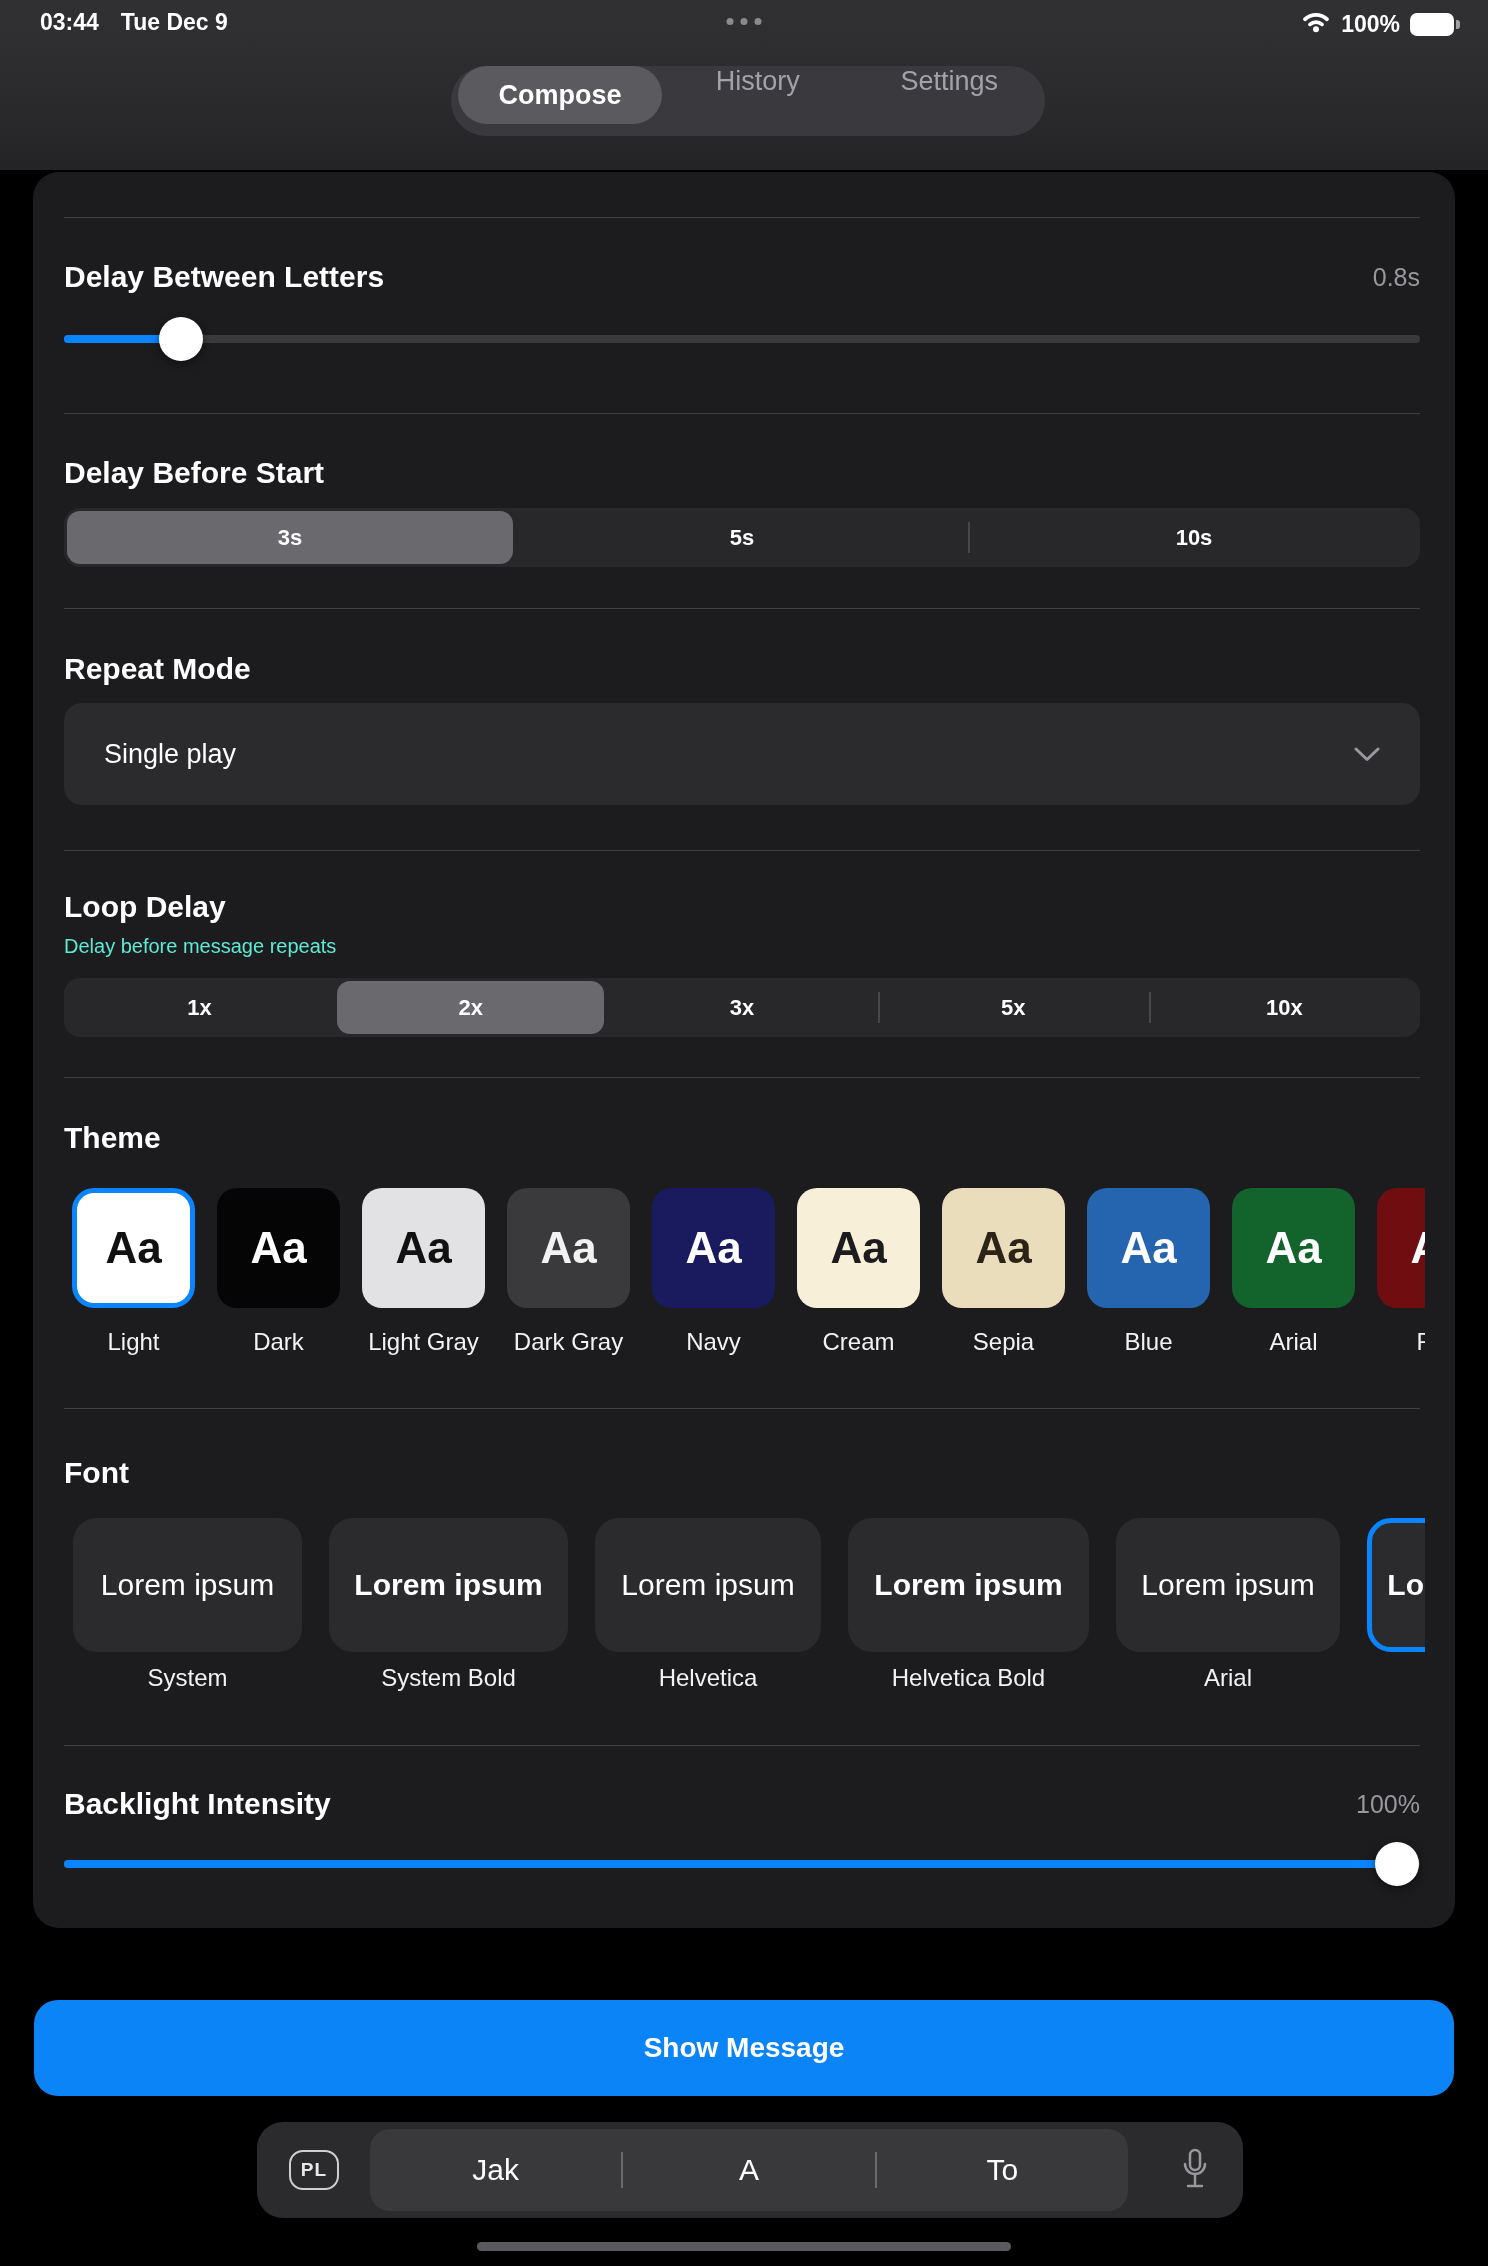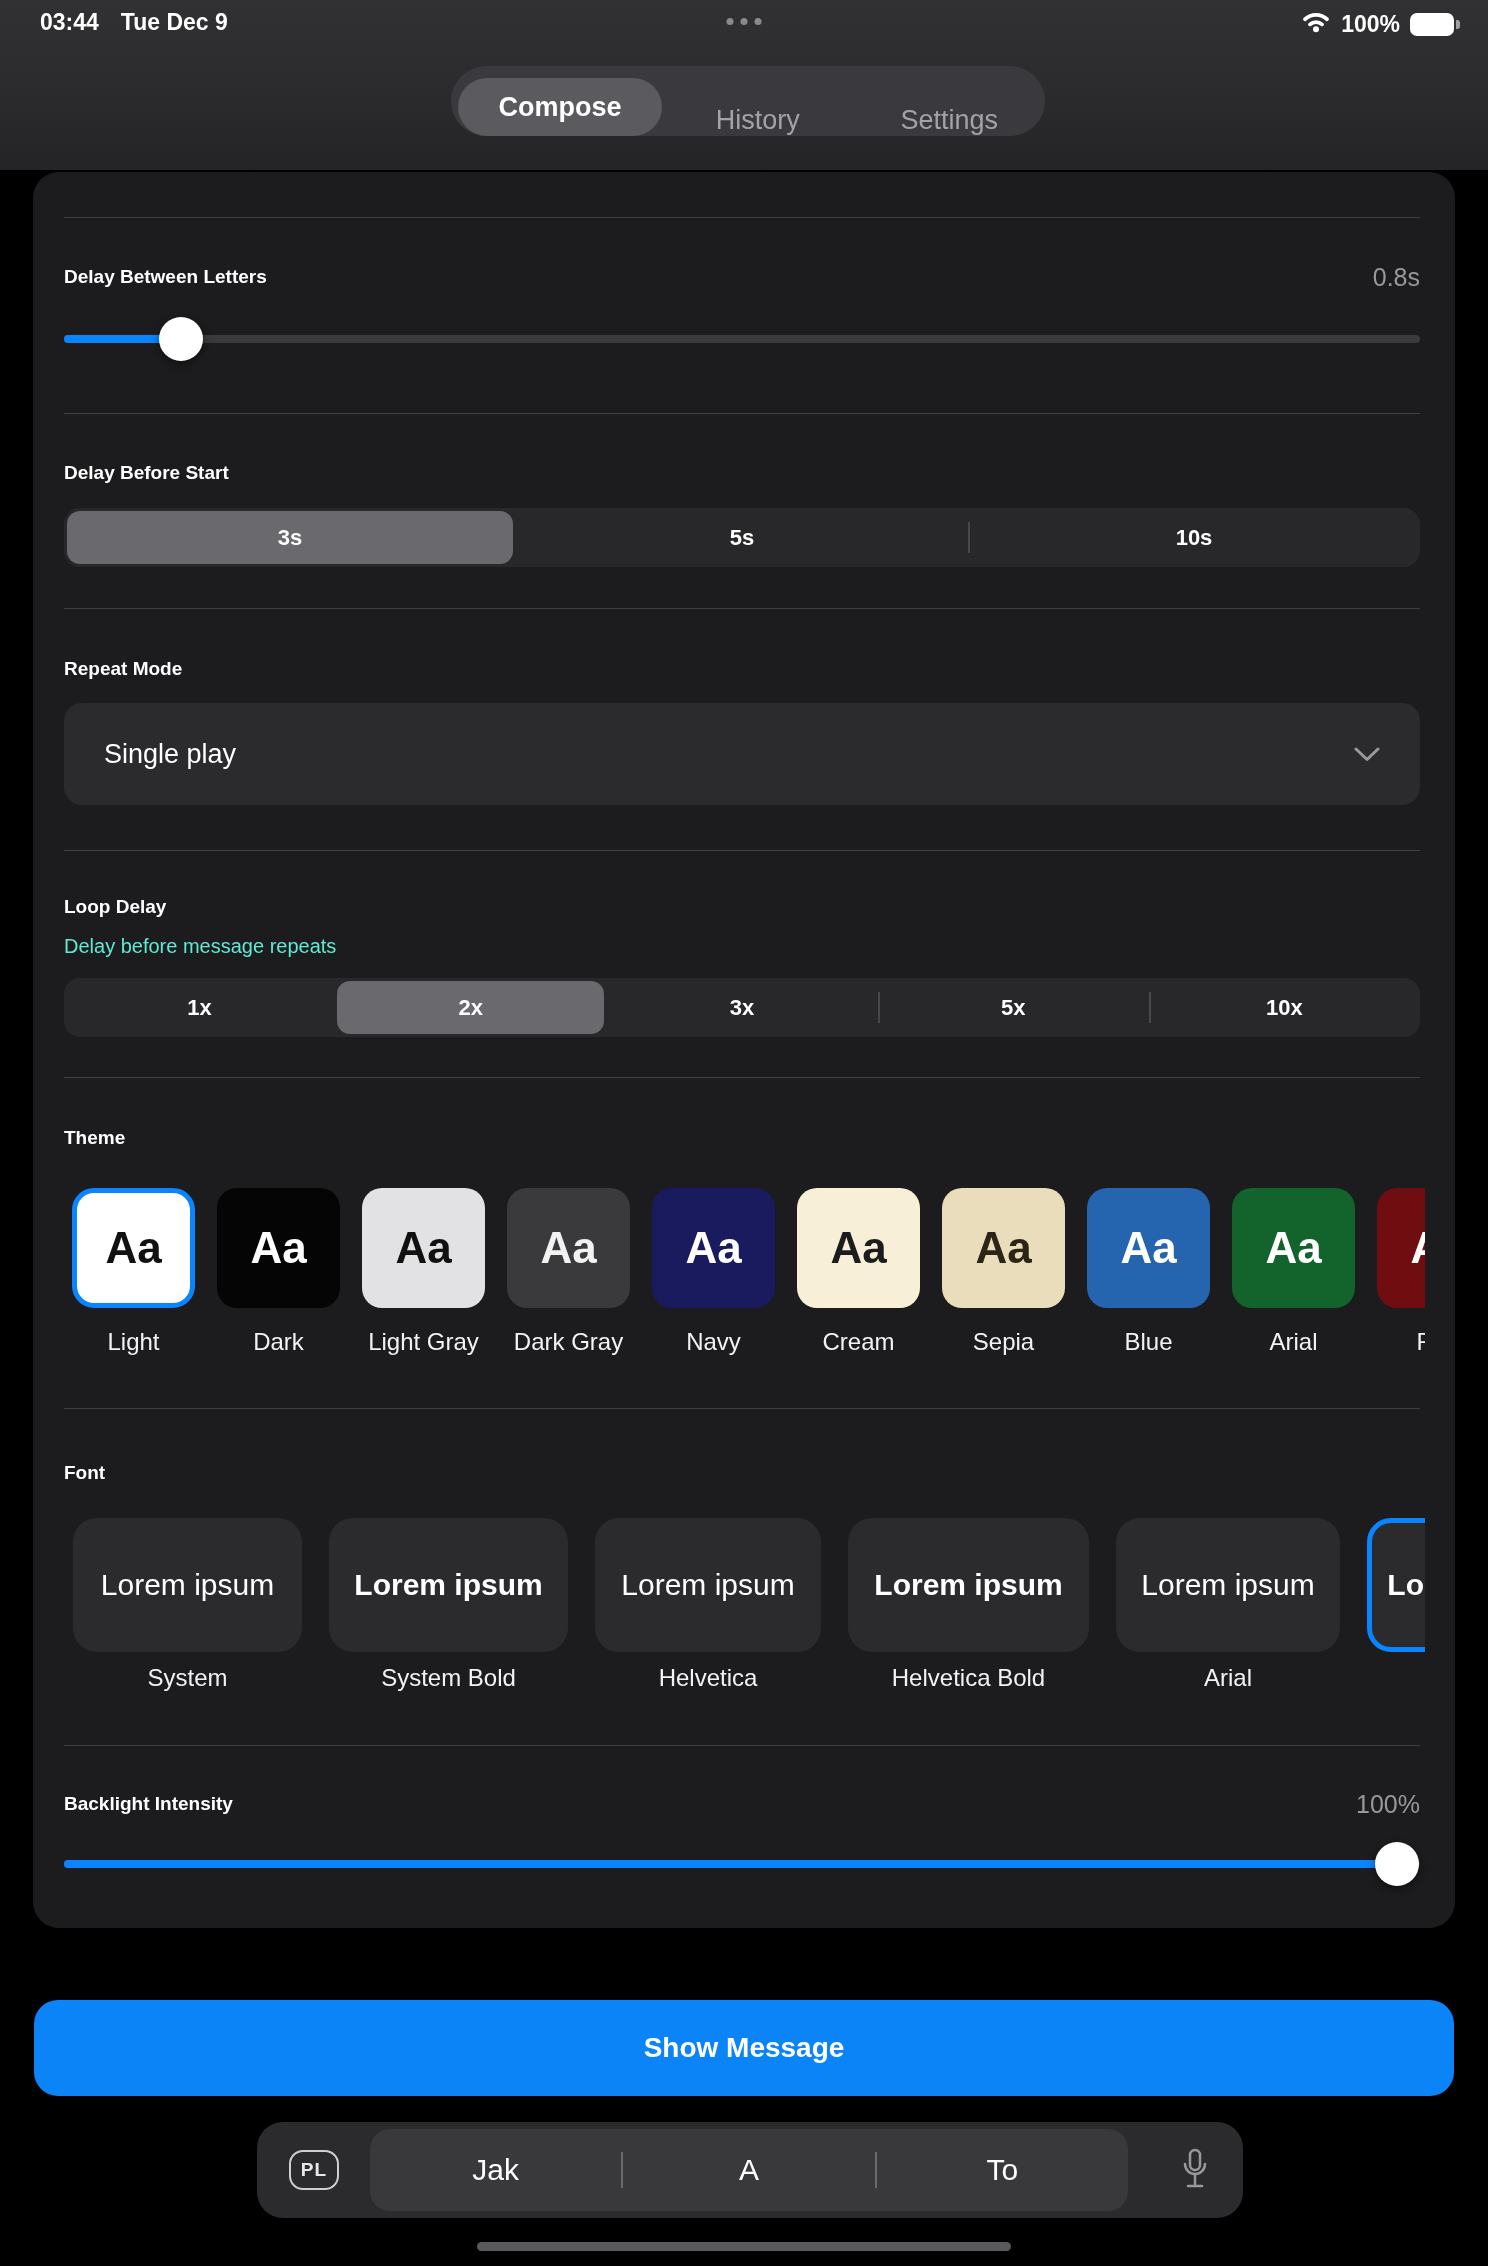--- a/index.html
+++ b/index.html
@@ -12,28 +12,28 @@
                font-size:23px;font-weight:700;color:#fff;}
   .status-date{font-weight:600;}
   .status-dots{position:absolute;left:50%;top:18px;transform:translateX(-50%);display:flex;gap:7px;}
   .status-dots i{width:7px;height:7px;border-radius:50%;background:#8a8a8e;display:block;}
   .status-right{position:absolute;right:34px;top:10px;display:flex;gap:10px;align-items:center;
                 font-size:23px;font-weight:600;}
   .battery{position:relative;width:44px;height:23px;background:#fff;border-radius:7px;}
   .battery:after{content:"";position:absolute;right:-6px;top:7px;width:4px;height:9px;
                  background:rgba(255,255,255,.55);border-radius:0 3px 3px 0;}
   .nav-seg{position:absolute;left:451px;top:66px;width:594px;height:70px;background:#3a3a3e;
-           border-radius:35px;display:flex;align-items:flex-end;}
+           border-radius:35px;display:flex;align-items:flex-start;}
   .nav-sel{width:204px;height:58px;margin-left:7px;background:#5a5a5f;border-radius:29px;
            display:flex;align-items:center;justify-content:center;font-size:27px;font-weight:700;color:#fff;}
   .nav-tab{flex:1;text-align:center;font-size:27px;font-weight:500;color:#a2a2a8;}
   
   .card{position:absolute;left:33px;top:172px;width:1422px;height:1756px;background:#1c1c1e;border-radius:26px;}
   .divider{position:absolute;left:31px;width:1356px;height:1px;background:rgba(94,94,99,.55);}
-  .sec-label{position:absolute;left:31px;font-size:19px;font-weight:600;color:#fff;line-height:30px;}
+  .sec-label{position:absolute;left:31px;font-size:30px;font-weight:600;color:#fff;line-height:30px;}
   .sec-value{position:absolute;right:35px;font-size:25px;font-weight:400;color:#98989d;line-height:30px;}
   .sub-label{position:absolute;left:31px;font-size:20px;font-weight:400;color:#5eead4;line-height:24px;}
   
   .slider{position:absolute;left:31px;width:1356px;height:44px;}
   .slider .track{position:absolute;left:0;top:18px;width:100%;height:8px;background:#3a3a3c;border-radius:4px;}
   .slider .fill{position:absolute;left:0;top:18px;height:8px;background:#0a84ff;border-radius:4px;}
   .slider .handle{position:absolute;top:0;width:44px;height:44px;background:#fff;border-radius:50%;
                   transform:translateX(-50%);box-shadow:0 3px 8px rgba(0,0,0,.45);}
   
   .seg{position:absolute;left:31px;width:1356px;height:59px;background:#28282a;border-radius:16px;display:flex;}

